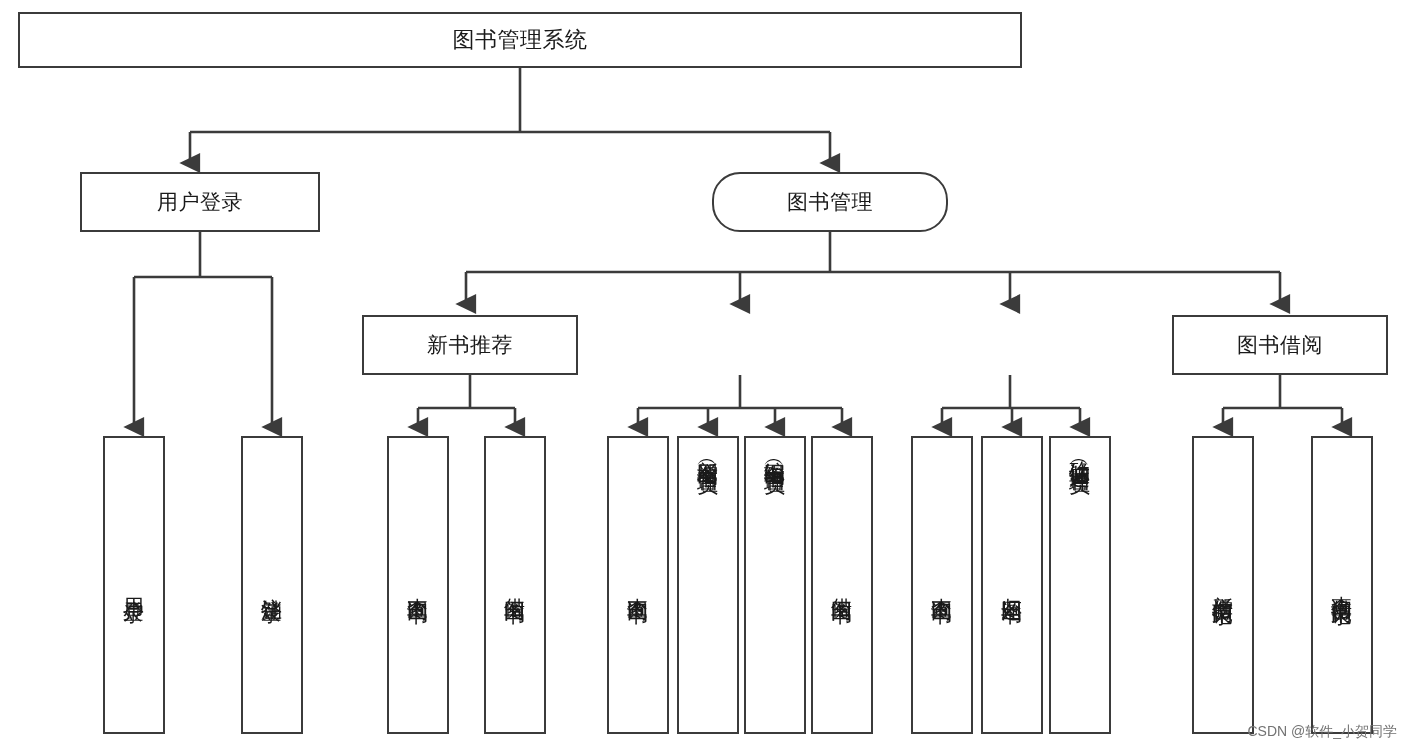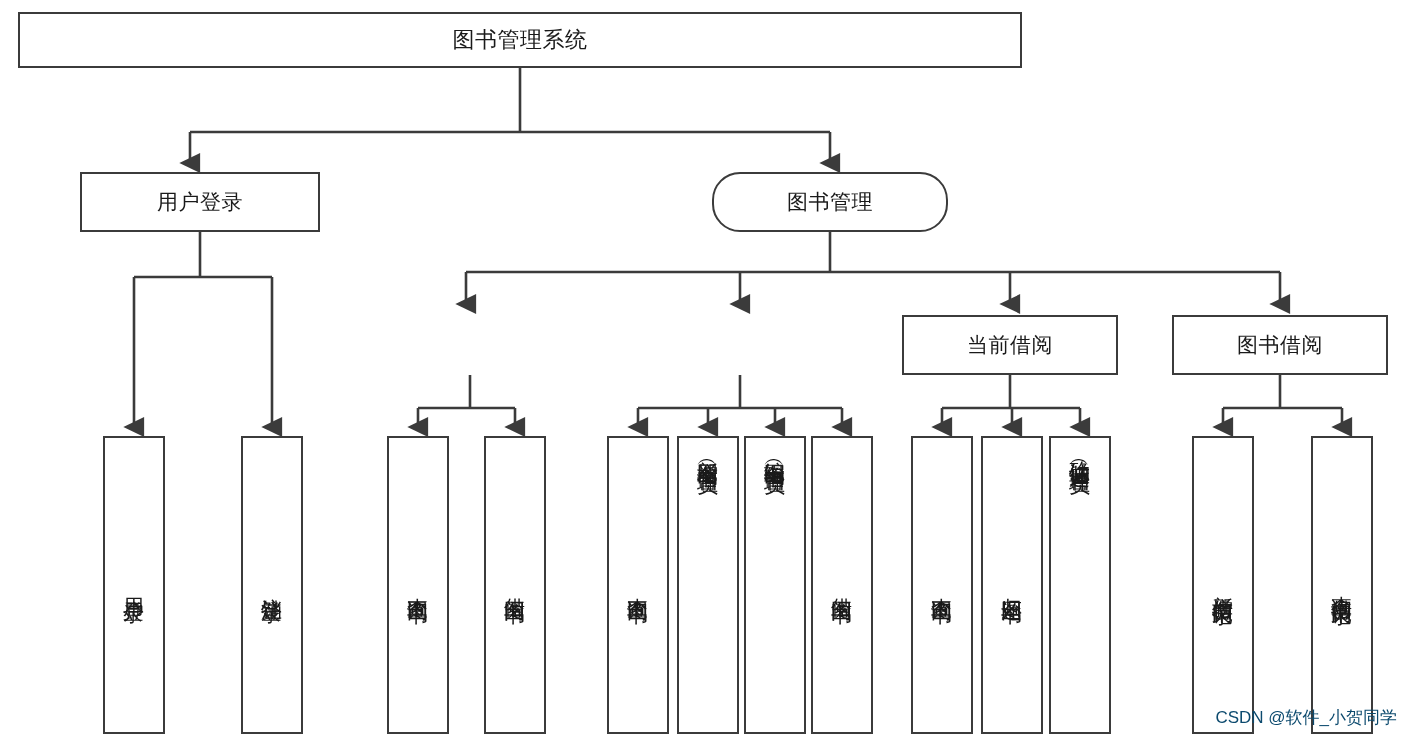--- a/index.html
+++ b/index.html
@@ -64,23 +64,23 @@
     margin: 0 auto;
   }
   
   .node.vert.center-text {
     align-items: center;
     padding-top: 0;
   }
   .watermark {
     position: absolute;
     right: 8px;
-    bottom: 18px;
-    font-size: 17px;
-    color: #0c4a6e;
+    bottom: 6px;
+    font-size: 14px;
+    color: #737373;
     white-space: nowrap;
     user-select: none;
   }
 </style>
 </head>
 <body>
 
 <div id="diagram-root">
 
   <svg id="edge-layer" viewBox="0 0 1405 747" width="1405" height="747" xmlns="http://www.w3.org/2000/svg">
@@ -140,22 +140,22 @@
     <span class="label">图书管理系统</span>
   </div>
 
   <div class="node horiz" style="left:80px; top:172px; width:240px; height:60px;">
     <span class="label">用户登录</span>
   </div>
   <div class="node horiz" style="left:712px; top:172px; width:236px; height:60px;border-radius:28px;">
     <span class="label">图书管理</span>
   </div>
 
-  <div class="node horiz" style="left:902px; top:315px; width:216px; height:60px;">
-    <span class="label">当前借阅</span>
+  <div class="node horiz" style="left:362px; top:315px; width:216px; height:60px;">
+    <span class="label">新书推荐</span>
   </div>
   <div class="node horiz" style="left:1172px; top:315px; width:216px; height:60px;">
     <span class="label">图书借阅</span>
   </div>
 
   <div class="node vert center-text" style="left:103px; top:436px; width:62px; height:298px;">
     <span class="label">用户登录</span>
   </div>
   <div class="node vert center-text" style="left:241px; top:436px; width:62px; height:298px;">
     <span class="label">注销登录</span>

